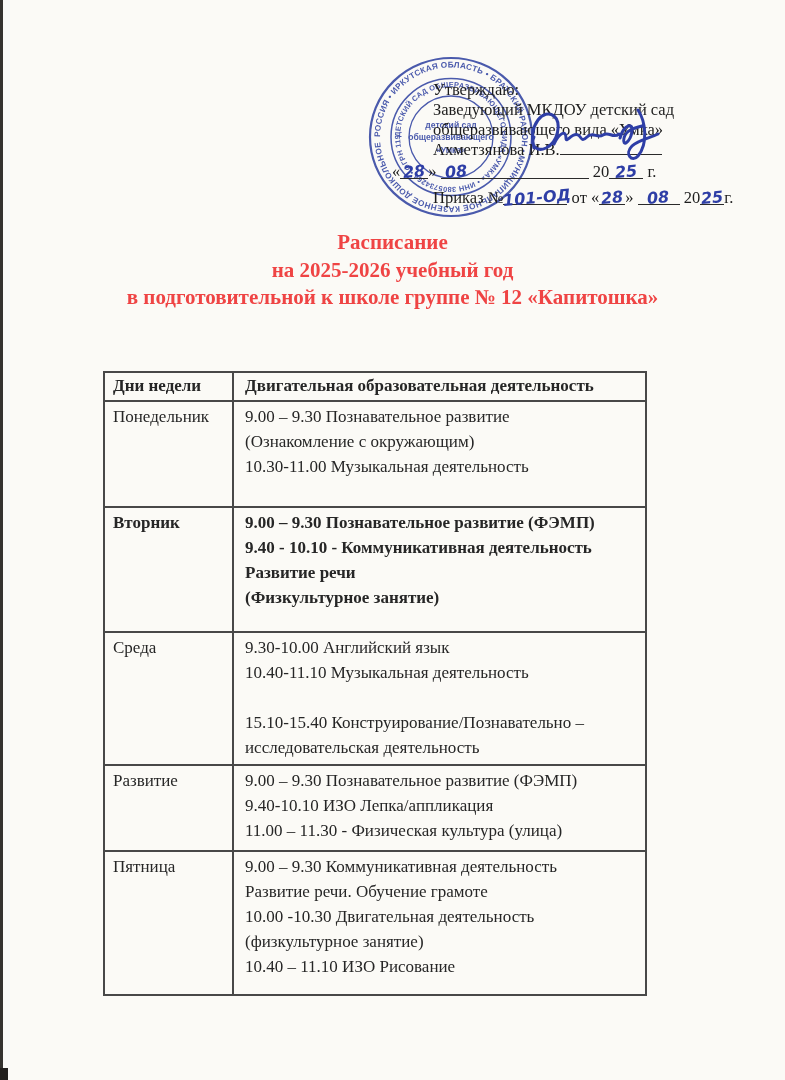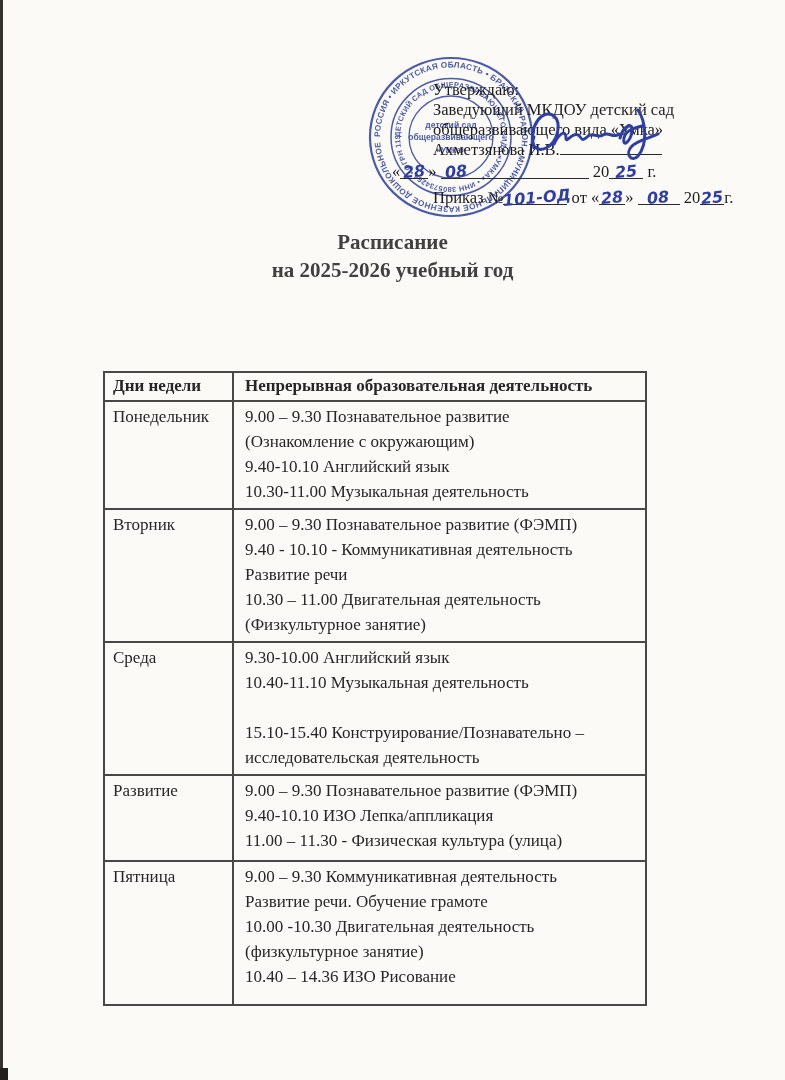--- a/index.html
+++ b/index.html
@@ -34,21 +34,21 @@
   .date-row{margin-left:-41px;margin-top:2px;}
   .order-row{margin-top:6px;}
   .hand{font-family:"DejaVu Sans",sans-serif;font-style:italic;font-weight:bold;
         color:#2e3ea6;font-size:16px;display:inline-block;transform:rotate(-5deg);}
 
   .signature{position:absolute;left:520px;top:104px;width:150px;height:70px;}
   .signature path{stroke:#2e3ea6;stroke-width:3;fill:none;stroke-linecap:round;stroke-linejoin:round;}
 
   
   .doc-title{position:absolute;left:40px;right:40px;top:229px;text-align:center;
-             font-weight:bold;font-size:21px;line-height:27.5px;color:#404040;}
+             font-weight:bold;font-size:21px;line-height:27.5px;color:#ef4444;}
 
   
   .table{position:absolute;left:103px;top:371px;width:544px;border:2px solid #484848;
          color:#262626;font-size:17px;box-sizing:border-box;}
   .trow{display:flex;border-bottom:2px solid #484848;}
   .trow.last{border-bottom:none;}
   .thead{font-weight:bold;}
   .cell{padding:2px 6px 4px 8px;box-sizing:border-box;}
   .day{width:129px;border-right:2px solid #484848;flex:none;line-height:25px;}
   .act{flex:1;padding-left:11px;}
@@ -110,44 +110,43 @@
   <svg class="signature" viewBox="0 0 150 70">
     <path d="M14,44 C8,20 24,4 34,12 C42,19 38,38 26,44 C17,48 10,42 14,33
              M34,40 C40,28 46,26 46,34 C46,40 52,28 58,31 C62,33 61,39 67,33 C73,27 77,35 83,31 C89,27 93,35 99,30
              M100,34 C104,20 114,18 112,28 C110,38 102,44 104,34 C106,26 114,24 122,22
              M118,6 C126,18 128,40 118,52 C112,59 104,50 112,42 C118,36 130,34 138,30"></path>
   </svg>
 
   <div class="doc-title">
     <div>Расписание</div>
     <div>на 2025-2026 учебный год</div>
+    <div>в подготовительной к школе группе № 12 «Капитошка»</div>
   </div>
 
   <div class="table">
     <div class="trow thead">
       <div class="cell day th">Дни недели</div>
-      <div class="cell act th">Непрерывная образовательная деятельность</div>
+      <div class="cell act th">Двигательная образовательная деятельность</div>
     </div>
     <div id="tbody">
         <div class="trow" style="min-height: 104px;">
           <div class="cell day">Понедельник</div>
           <div class="cell act">
             <div class="line">9.00 –  9.30  Познавательное развитие</div>
             <div class="line">(Ознакомление с окружающим)</div>
-            <div class="line">9.40-10.10  Английский язык</div>
             <div class="line">10.30-11.00  Музыкальная деятельность</div>
           </div>
         </div>
-        <div class="trow" style="min-height: 123px;">
+        <div class="trow" style="min-height: 123px; font-weight: bold;">
           <div class="cell day">Вторник</div>
           <div class="cell act">
             <div class="line">9.00 – 9.30  Познавательное развитие (ФЭМП)</div>
             <div class="line">9.40 - 10.10 - Коммуникативная деятельность</div>
             <div class="line">Развитие речи</div>
-            <div class="line">10.30 – 11.00 Двигательная деятельность</div>
             <div class="line">(Физкультурное занятие)</div>
           </div>
         </div>
         <div class="trow" style="min-height: 122px;">
           <div class="cell day">Среда</div>
           <div class="cell act">
             <div class="line">9.30-10.00 Английский язык</div>
             <div class="line">10.40-11.10  Музыкальная деятельность</div>
             <div class="line">&nbsp;</div>
             <div class="line">15.10-15.40 Конструирование/Познавательно –</div>
@@ -162,19 +161,19 @@
             <div class="line">11.00 – 11.30 - Физическая культура (улица)</div>
           </div>
         </div>
         <div class="trow last" style="min-height: 142px;">
           <div class="cell day">Пятница</div>
           <div class="cell act">
             <div class="line">9.00 – 9.30  Коммуникативная деятельность</div>
             <div class="line">Развитие речи. Обучение грамоте</div>
             <div class="line">10.00 -10.30  Двигательная деятельность</div>
             <div class="line">(физкультурное занятие)</div>
-            <div class="line">10.40 – 14.36 ИЗО Рисование</div>
+            <div class="line">10.40 – 11.10 ИЗО Рисование</div>
           </div>
         </div>
       </div>
   </div>
 
 </div>
 
 </body></html>

